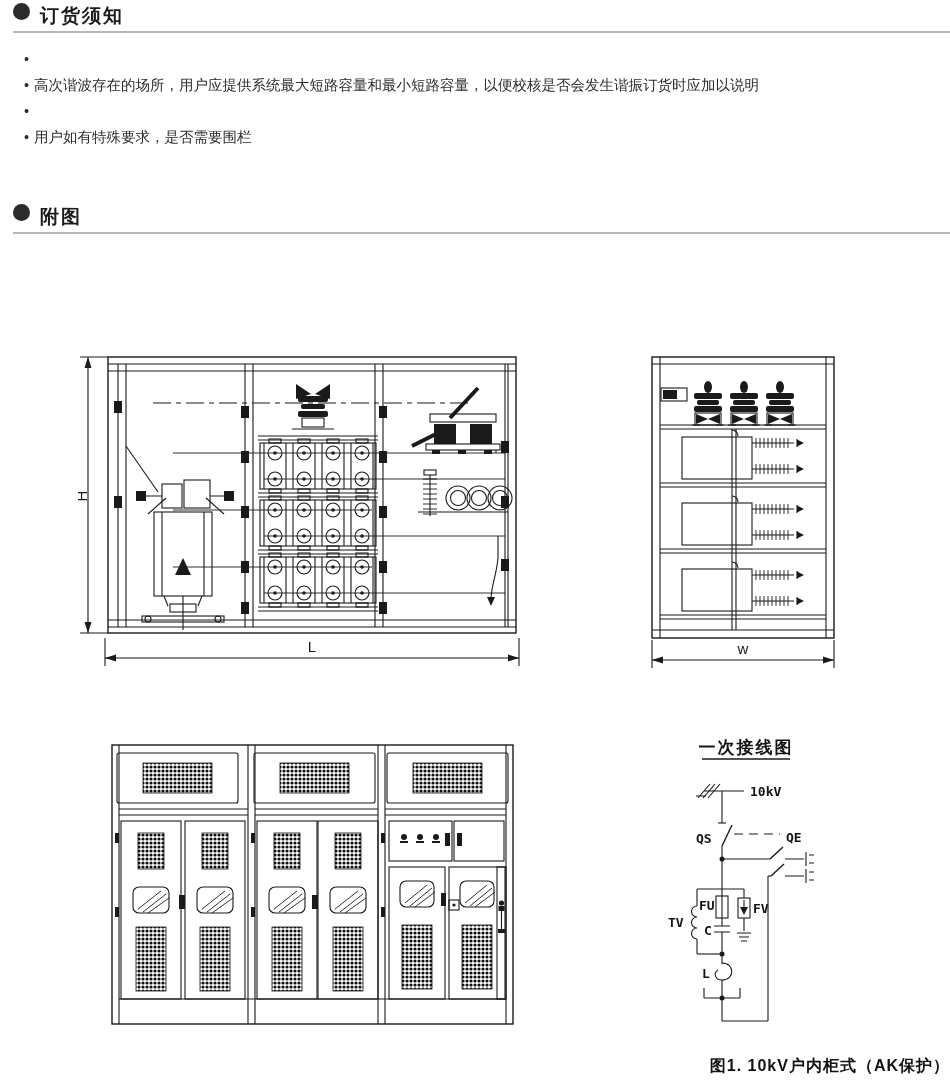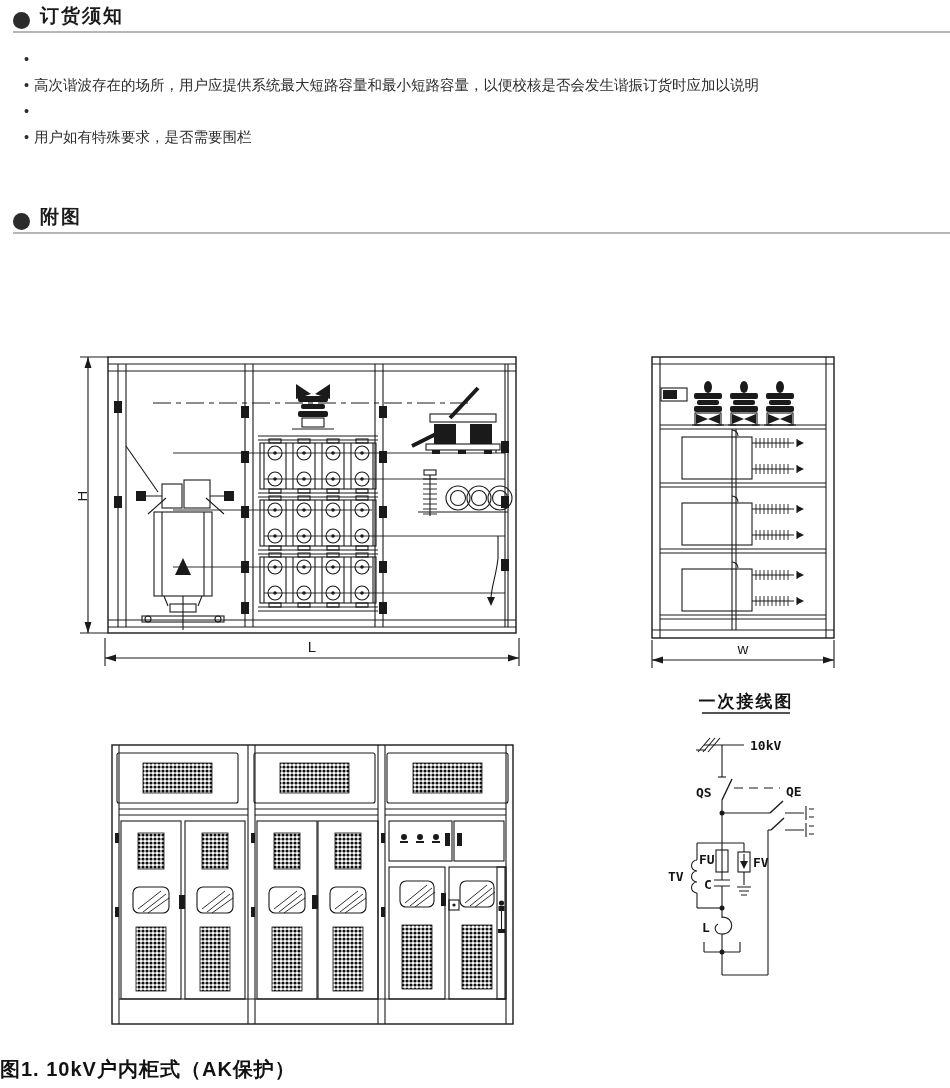--- a/index.html
+++ b/index.html
@@ -3,49 +3,49 @@
 <meta charset="utf-8">
 <style>
   html,body{margin:0;padding:0;}
   body{
     width:950px;height:1088px;background:#ffffff;
     font-family:"Liberation Sans", sans-serif;
     color:#2e2e2e; overflow:hidden; position:relative;
   }
   .page{position:relative;width:950px;height:1088px;background:#fff;}
 
-  .section-header{position:absolute;left:13px;display:flex;align-items:flex-end;gap:10px;}
+  .section-header{position:absolute;left:13px;display:flex;align-items:flex-start;gap:10px;}
   .section-header .dot{width:17px;height:17px;border-radius:50%;background:#2b2b2b;flex:0 0 auto;}
   .section-header .hdr-text{font-size:19px;font-weight:bold;color:#1b1b1b;letter-spacing:2px;}
   #hdr-ordering{top:3px;}
   #hdr-figures{top:204px;}
   .hr{position:absolute;left:13px;right:0;height:2px;background:#b7b7b7;}
   #hr-ordering{top:31px;}
   #hr-figures{top:232px;}
 
   .bullet-list{position:absolute;left:24px;top:46px;width:905px;}
   .bullet-row{display:flex;gap:5px;font-size:14.5px;line-height:26px;color:#2d2d2d;}
   .bullet-row .marker{flex:0 0 auto;}
 
   .drawing{position:absolute;}
   #drw-front{left:78px;top:346px;}
   #drw-side{left:648px;top:350px;}
   #drw-exterior{left:108px;top:737px;}
-  #drw-schematic{left:658px;top:680px;}
+  #drw-schematic{left:658px;top:726px;}
 
   svg{display:block;}
   .ink{stroke:#1a1a1a;fill:none;stroke-width:1.1;}
   .ink-thin{stroke:#1a1a1a;fill:none;stroke-width:0.9;}
   .fill{fill:#1a1a1a;stroke:none;}
   .dimtxt{font-family:"Liberation Sans",sans-serif;font-size:15px;fill:#1a1a1a;}
   .schtxt{font-family:"DejaVu Sans Mono",monospace;font-weight:bold;font-size:13px;fill:#141414;}
   .schtitle{font-family:"Liberation Sans",sans-serif;font-weight:bold;font-size:17px;fill:#141414;letter-spacing:2px;}
 
-  .caption{position:absolute;left:0;top:1056px;width:100%;text-align:left;
-           font-size:20px;font-weight:bold;color:#121212;letter-spacing:1px;}
+  .caption{position:absolute;left:0;top:1056px;width:100%;text-align:right;
+           font-size:16px;font-weight:bold;color:#121212;letter-spacing:1px;}
 </style>
 </head>
 <body>
 
 <div class="page">
 
   <div class="section-header" id="hdr-ordering">
     <span class="dot"></span>
     <span class="hdr-text">订货须知</span>
   </div>

